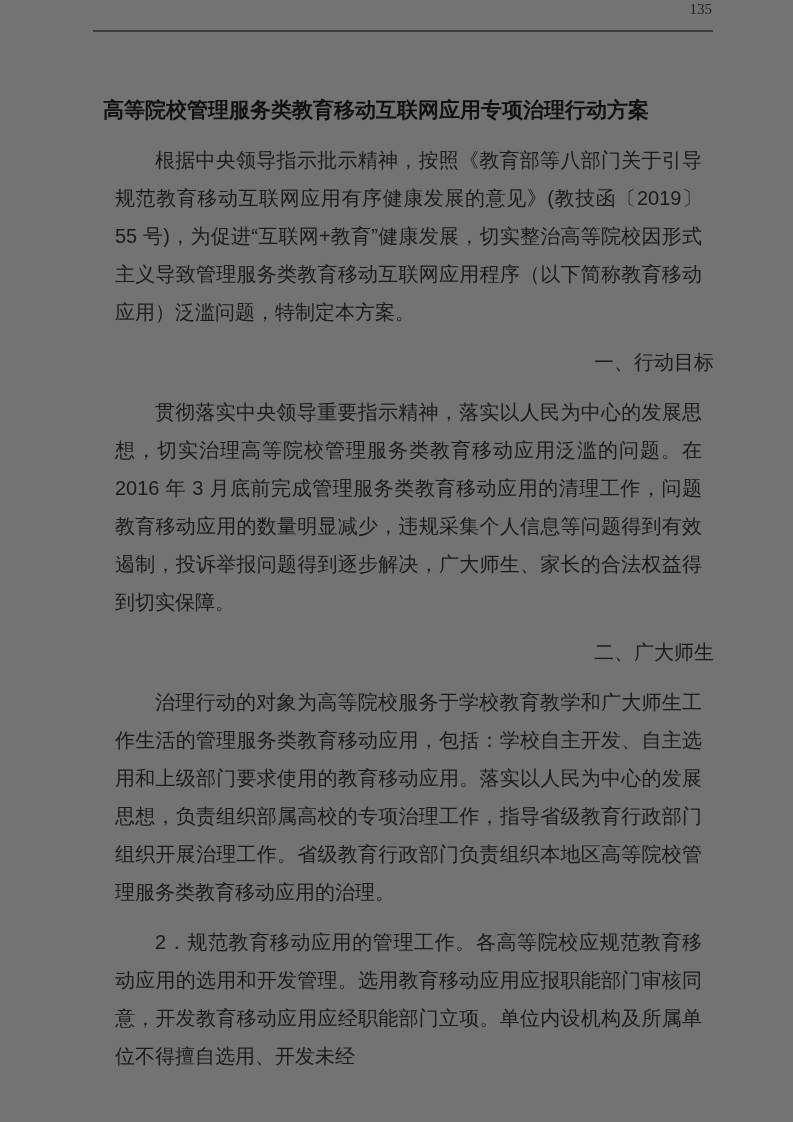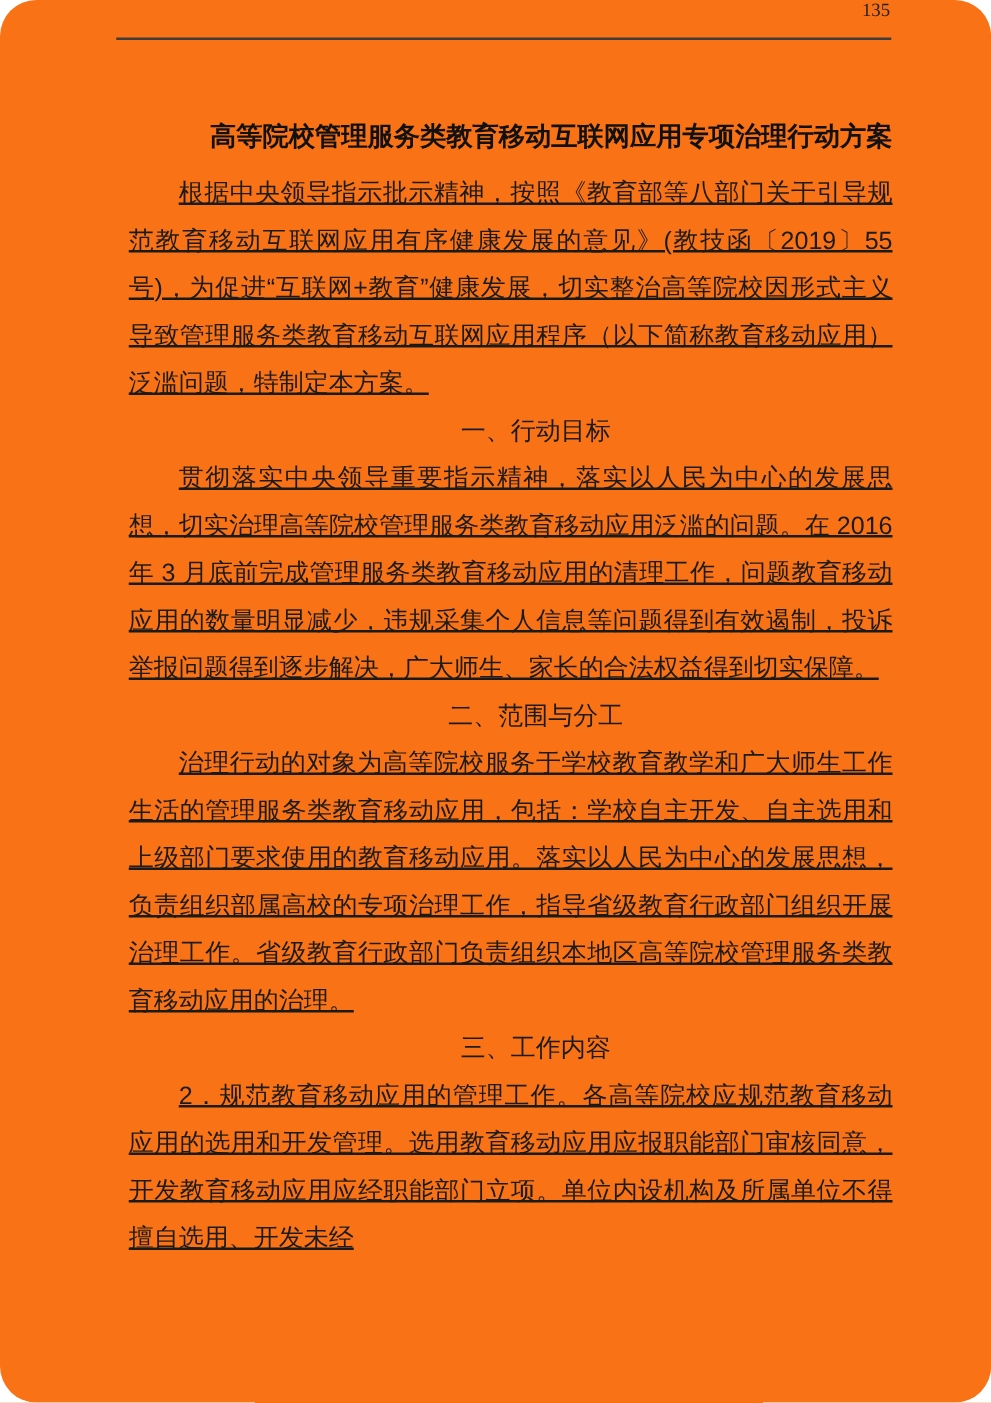--- a/index.html
+++ b/index.html
@@ -4,25 +4,24 @@
 <style>
   html, body {
     margin: 0;
     padding: 0;
     background: #ffffff;
   }
   .page {
     position: relative;
     width: 793px;
     height: 1122px;
-    background: #f97316;
+    background: #737373;
     color: #1b1b1b;
     font-family: "Liberation Sans", "DejaVu Sans", sans-serif;
     overflow: hidden;
-    border-radius: 29px;
   }
   .page-number {
     position: absolute;
     top: 1px;
     right: 81px;
     font-size: 15px;
     font-family: "Liberation Serif", "DejaVu Serif", serif;
     color: #222222;
   }
   .header-rule {
@@ -37,37 +36,36 @@
     position: absolute;
     left: 103px;
     top: 91px;
     width: 611px;
     font-size: 20px;
     line-height: 38px;
   }
   .doc-title {
     font-size: 21px;
     font-weight: bold;
-    text-align: right;
+    text-align: left;
     margin: 0 0 7px 0;
     line-height: 38px;
     color: #111111;
   }
   .para {
-    margin: 0;
+    margin: 12px;
     text-indent: 2em;
     text-align: justify;
-    text-decoration: underline;
   }
   .heading {
     margin: 0;
     font-size: 20px;
     font-weight: normal;
     text-indent: 2em;
-    text-align: center;
+    text-align: right;
   }
 </style>
 </head>
 <body>
 
 <div class="page">
 
   <div class="page-number">135</div>
 
   <div class="header-rule"></div>
@@ -75,23 +73,22 @@
   <div class="content">
 
     <h1 class="doc-title">高等院校管理服务类教育移动互联网应用专项治理行动方案</h1>
 
     <p class="para">根据中央领导指示批示精神，按照《教育部等八部门关于引导规范教育移动互联网应用有序健康发展的意见》(教技函〔2019〕55 号)，为促进“互联网+教育”健康发展，切实整治高等院校因形式主义导致管理服务类教育移动互联网应用程序（以下简称教育移动应用）泛滥问题，特制定本方案。</p>
 
     <h2 class="heading">一、行动目标</h2>
 
     <p class="para">贯彻落实中央领导重要指示精神，落实以人民为中心的发展思想，切实治理高等院校管理服务类教育移动应用泛滥的问题。在 2016 年 3 月底前完成管理服务类教育移动应用的清理工作，问题教育移动应用的数量明显减少，违规采集个人信息等问题得到有效遏制，投诉举报问题得到逐步解决，广大师生、家长的合法权益得到切实保障。</p>
 
-    <h2 class="heading">二、范围与分工</h2>
+    <h2 class="heading">二、广大师生</h2>
 
     <p class="para">治理行动的对象为高等院校服务于学校教育教学和广大师生工作生活的管理服务类教育移动应用，包括：学校自主开发、自主选用和上级部门要求使用的教育移动应用。落实以人民为中心的发展思想，负责组织部属高校的专项治理工作，指导省级教育行政部门组织开展治理工作。省级教育行政部门负责组织本地区高等院校管理服务类教育移动应用的治理。</p>
 
-    <h2 class="heading">三、工作内容</h2>
 
 
     <p class="para">2．规范教育移动应用的管理工作。各高等院校应规范教育移动应用的选用和开发管理。选用教育移动应用应报职能部门审核同意，开发教育移动应用应经职能部门立项。单位内设机构及所属单位不得擅自选用、开发未经</p>
 
   </div>
 </div>
 
 </body></html>

